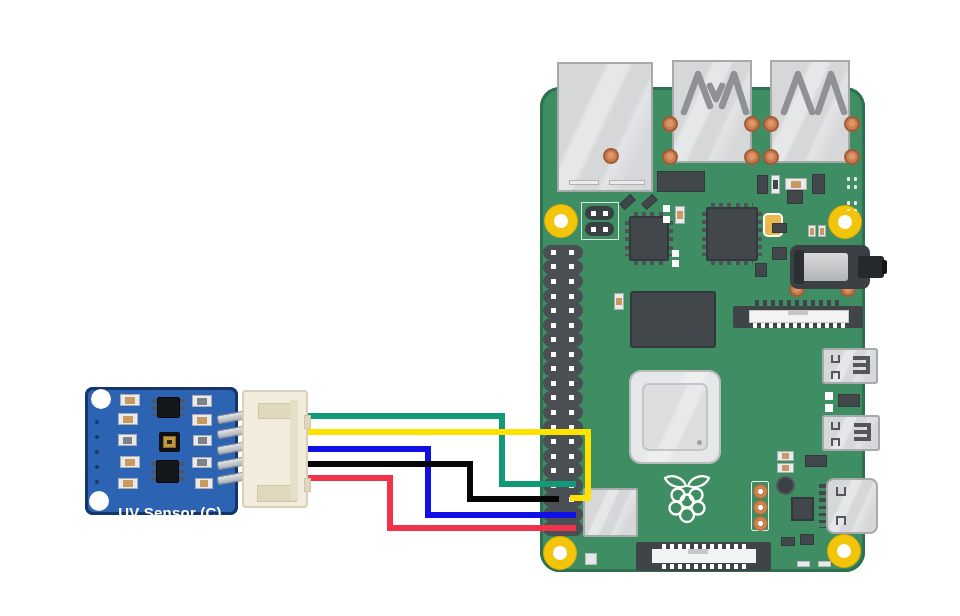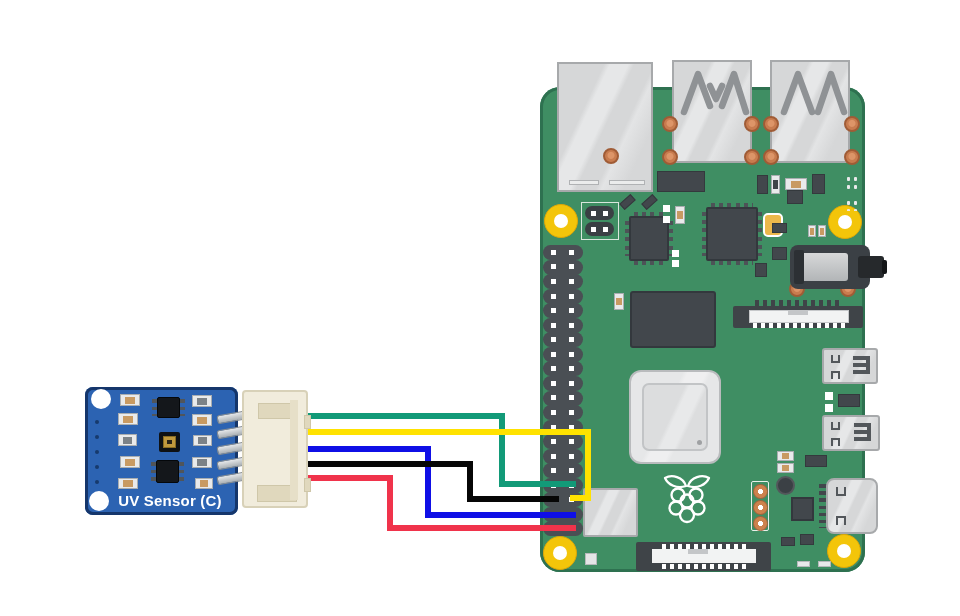--- a/index.html
+++ b/index.html
@@ -365,21 +365,21 @@
     <div class="a" style="left:74px;top:45px;width:21px;height:20px;background:#0e1114;border-radius:2px;">
       <div class="a" style="left:4px;top:4px;width:13px;height:12px;background:#c19a3e;border:1px solid #8a6d22;box-sizing:border-box;"></div>
       <div class="a" style="left:8px;top:8px;width:5px;height:4px;background:#2a2417;"></div>
     </div>
 
     <div class="a" style="left:66px;top:73px;width:33px;height:23px;">
       <i class="sopins"></i>
         <b class="sobody"></b>
     </div>
 
-    <div class="a slabel" style="left:25px;top:106px;width:120px;">UV Sensor (C)</div>
+    <div class="a slabel" style="left:25px;top:118px;width:120px;">UV Sensor (C)</div>
 
     <div class="a jpin" style="left:132px;top:26px;width:28px;height:9px;"></div>
     <div class="a jpin" style="left:132px;top:41px;width:28px;height:9px;"></div>
     <div class="a jpin" style="left:132px;top:57px;width:28px;height:9px;"></div>
     <div class="a jpin" style="left:132px;top:72px;width:28px;height:9px;"></div>
     <div class="a jpin" style="left:132px;top:87px;width:28px;height:9px;"></div>
 
     <div class="a jbody" style="left:157px;top:3px;width:66px;height:118px;">
       <div class="a jrecess" style="left:14px;top:11px;width:38px;height:16px;"></div>
       <div class="a jrecess" style="left:13px;top:93px;width:40px;height:17px;"></div>

